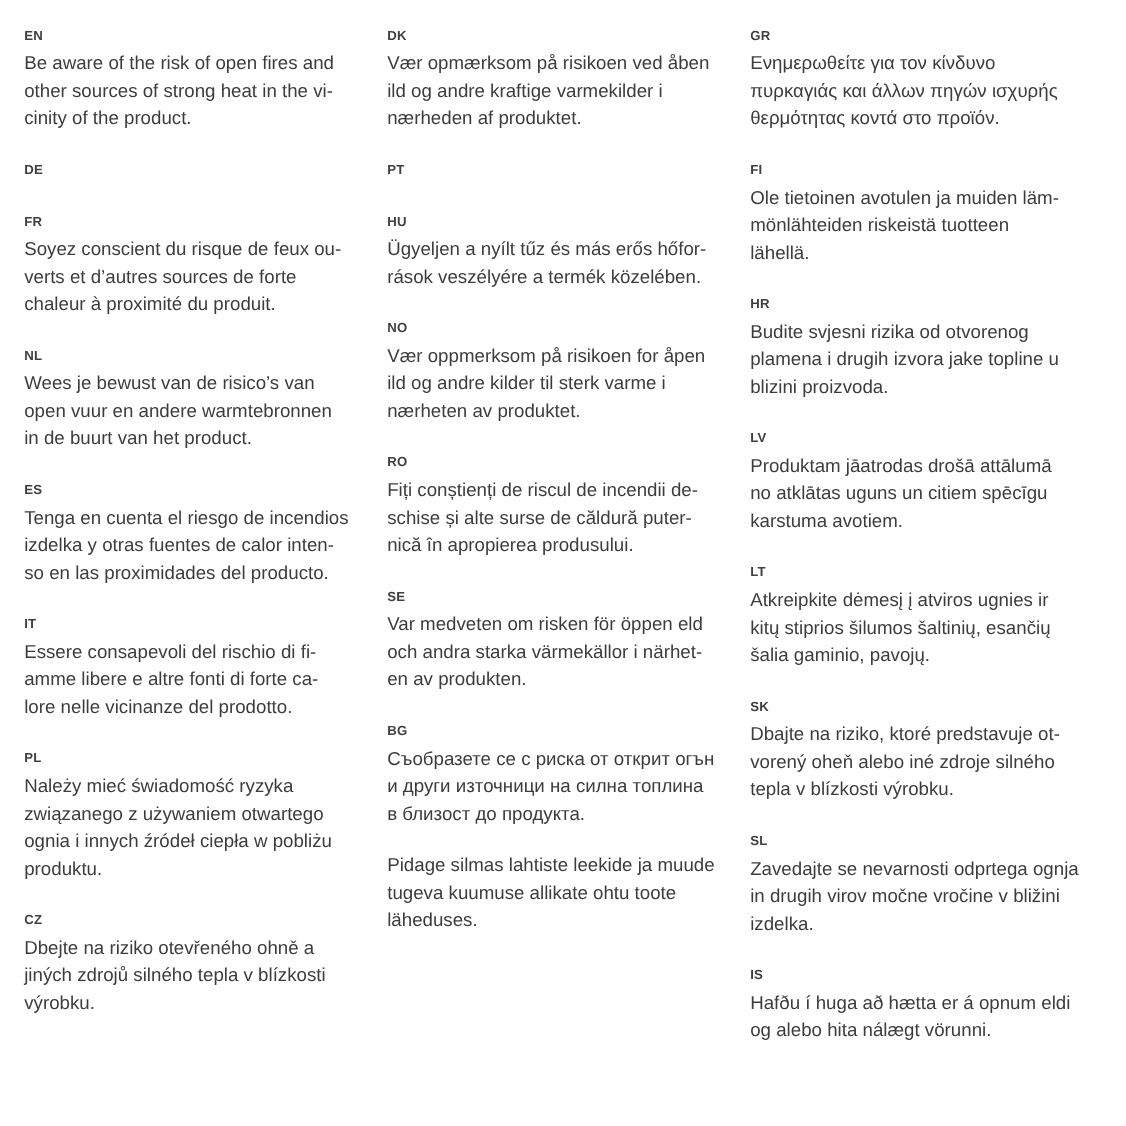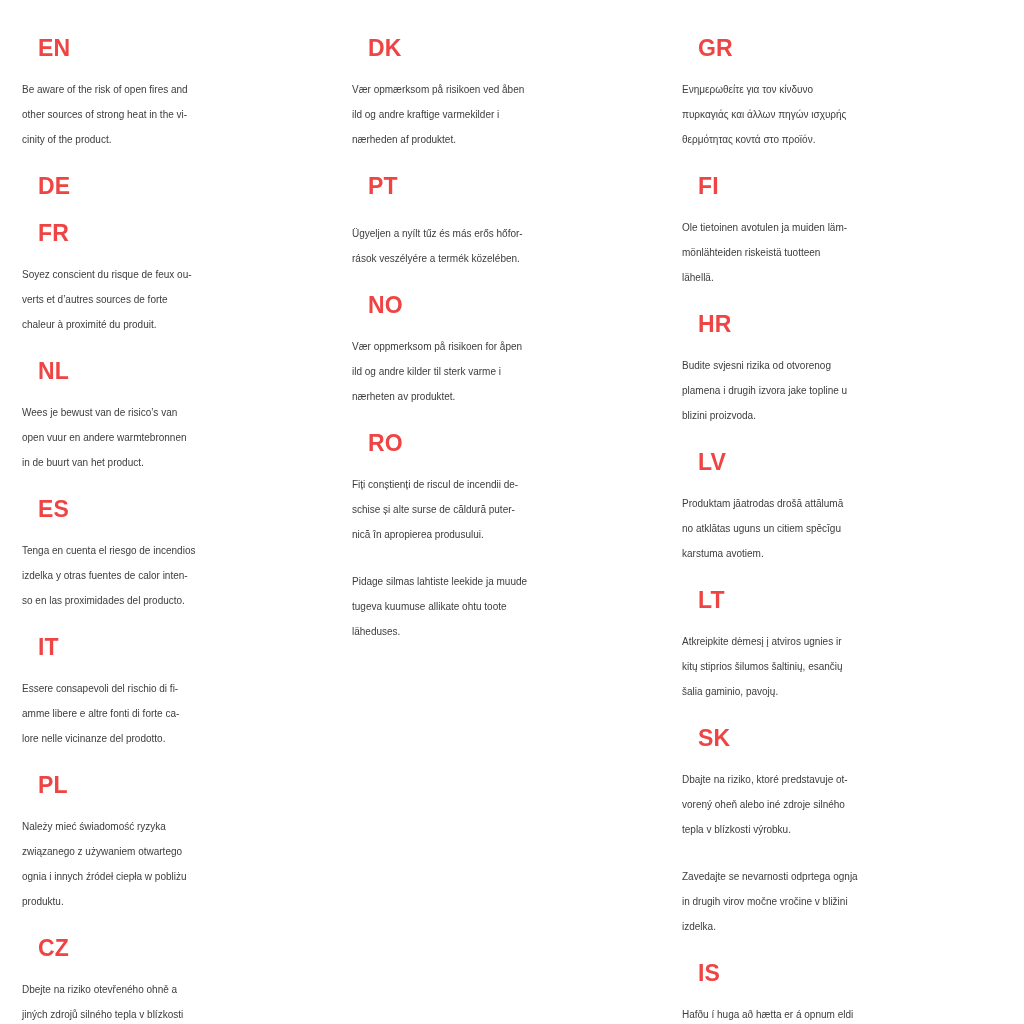--- a/index.html
+++ b/index.html
@@ -21,30 +21,30 @@
     height: 1024px;
   }
   .col {
     flex: 0 0 330px;
     width: 330px;
   }
   .lang-block {
     margin: 0 0 22px 0;
   }
   .lang-code {
-    margin: 16px;
-    font-size: 23px;
+    margin: 0;
+    font-size: 12px;
     line-height: 25px;
     font-weight: 700;
-    color: #ef4444;
+    color: #404040;
     letter-spacing: 0.2px;
   }
   .lang-text {
     margin: 0;
-    font-size: 10px;
+    font-size: 17px;
     line-height: 25px;
     font-weight: 400;
     color: #3c3c3c;
     white-space: pre;
   }
 </style>
 </head>
 <body>
 
 <div class="page">
@@ -102,34 +102,47 @@
     <section class="lang-block">
       <h3 class="lang-code">DK</h3>
       <p class="lang-text">Vær opmærksom på risikoen ved åben
 ild og andre kraftige varmekilder i
 nærheden af produktet.</p>
     </section>
     <section class="lang-block">
       <h3 class="lang-code">PT</h3>
     </section>
     <section class="lang-block">
+      <h3 class="lang-code">HU</h3>
       <p class="lang-text">Ügyeljen a nyílt tűz és más erős hőfor-
 rások veszélyére a termék közelében.</p>
     </section>
     <section class="lang-block">
       <h3 class="lang-code">NO</h3>
       <p class="lang-text">Vær oppmerksom på risikoen for åpen
 ild og andre kilder til sterk varme i
 nærheten av produktet.</p>
     </section>
     <section class="lang-block">
       <h3 class="lang-code">RO</h3>
       <p class="lang-text">Fiți conștienți de riscul de incendii de-
 schise și alte surse de căldură puter-
 nică în apropierea produsului.</p>
+    </section>
+    <section class="lang-block">
+      <h3 class="lang-code">SE</h3>
+      <p class="lang-text">Var medveten om risken för öppen eld
+och andra starka värmekällor i närhet-
+en av produkten.</p>
+    </section>
+    <section class="lang-block">
+      <h3 class="lang-code">BG</h3>
+      <p class="lang-text">Съобразете се с риска от открит огън
+и други източници на силна топлина
+в близост до продукта.</p>
     </section>
     <section class="lang-block">
       <p class="lang-text">Pidage silmas lahtiste leekide ja muude
 tugeva kuumuse allikate ohtu toote
 läheduses.</p>
     </section>
   </div>
 
   <div class="col">
     <section class="lang-block">
@@ -162,24 +175,25 @@
 kitų stiprios šilumos šaltinių, esančių
 šalia gaminio, pavojų.</p>
     </section>
     <section class="lang-block">
       <h3 class="lang-code">SK</h3>
       <p class="lang-text">Dbajte na riziko, ktoré predstavuje ot-
 vorený oheň alebo iné zdroje silného
 tepla v blízkosti výrobku.</p>
     </section>
     <section class="lang-block">
+      <h3 class="lang-code">SL</h3>
       <p class="lang-text">Zavedajte se nevarnosti odprtega ognja
 in drugih virov močne vročine v bližini
 izdelka.</p>
     </section>
     <section class="lang-block">
       <h3 class="lang-code">IS</h3>
       <p class="lang-text">Hafðu í huga að hætta er á opnum eldi
-og miklum hita nálægt vörunni.</p>
+og alebo hita nálægt vörunni.</p>
     </section>
   </div>
 
 </div>
 
 </body></html>

